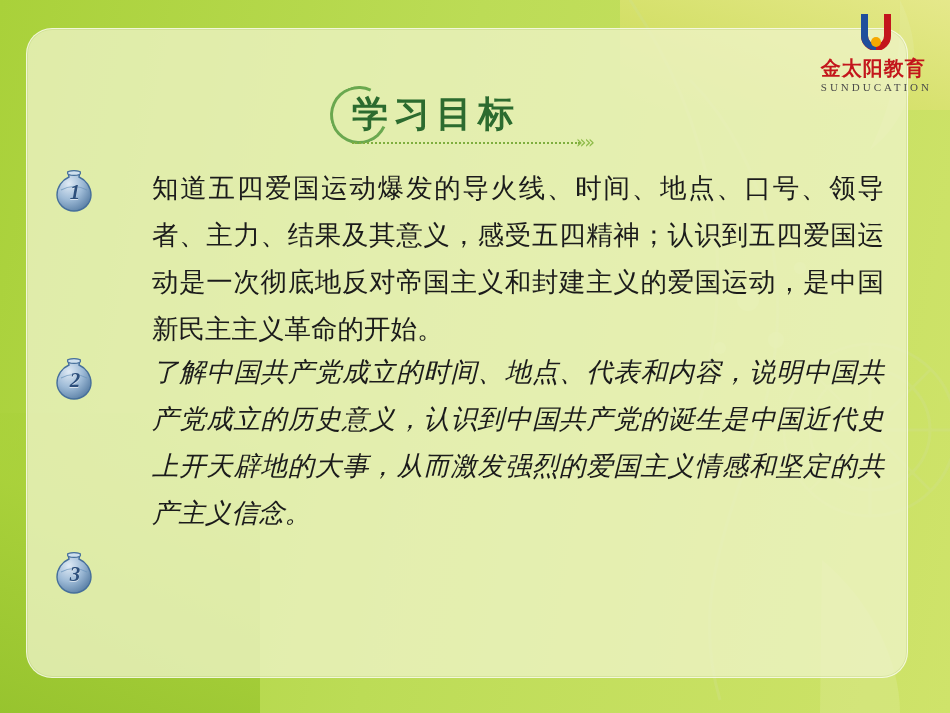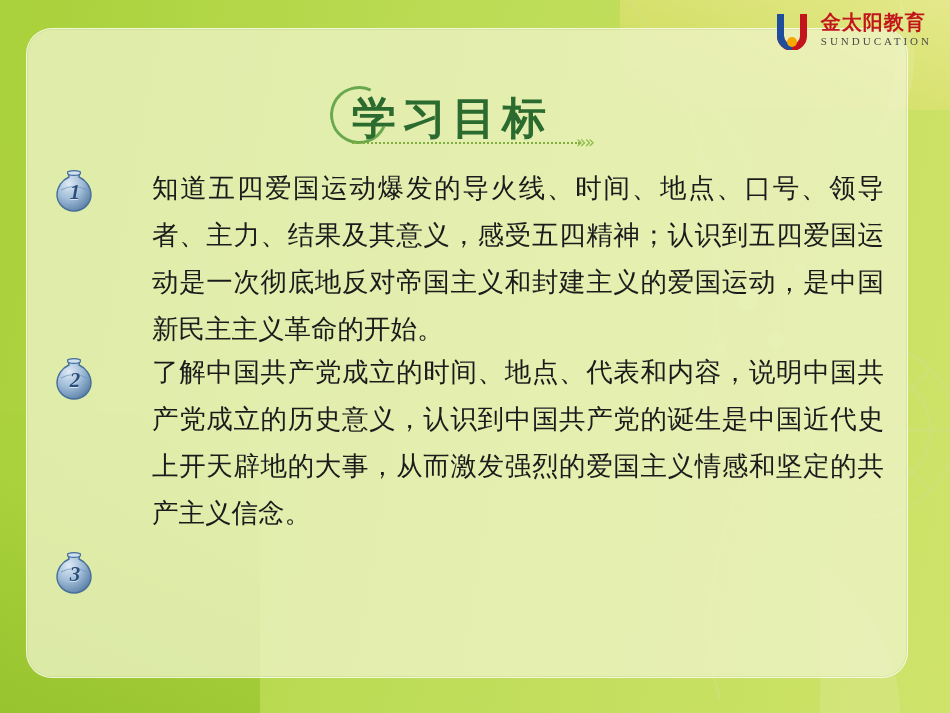--- a/index.html
+++ b/index.html
@@ -65,20 +65,21 @@
   }
 
   
   .logo {
     position: absolute;
     right: 18px;
     top: 8px;
     display: flex;
     align-items: center;
     gap: 8px;
+    flex-direction: column;
   }
   .logo-mark {
     width: 42px;
     height: 42px;
     position: relative;
   }
   .logo-text {
     display: flex;
     flex-direction: column;
     line-height: 1;
@@ -102,21 +103,21 @@
   
   .title-wrap {
     position: absolute;
     left: 330px;
     top: 96px;
     width: 300px;
     height: 60px;
   }
   .title-text {
     font-family: "DejaVu Sans", "Liberation Sans", sans-serif;
-    font-size: 44px;
+    font-size: 36px;
     font-weight: bold;
     color: #2c6b2f;
     letter-spacing: 6px;
     line-height: 1;
     position: relative;
     z-index: 3;
     padding-left: 22px;
   }
   .title-ring {
     position: absolute;
@@ -194,21 +195,21 @@
     font-family: "DejaVu Sans", "Liberation Sans", sans-serif;
     font-size: 26.5px;
     line-height: 47px;
     color: #1b1b1b;
     letter-spacing: 0px;
     text-align: justify;
     flex: 1 1 auto;
     padding-top: 4px;
     margin-left: 48px;
   }
-  .item-2 .para, .item-3 .para { padding-top: 0; }
+  .item-2 .para, .item-3 .para { padding-top: 0; font-style: italic; }
   .item-2 { margin-top: -6px; }
   .item-3 { margin-top: 6px; }
 </style>
 </head>
 <body>
 
 <div class="slide">
 
   <div class="wedge-tr"></div>
   <div class="wedge-bl"></div>

